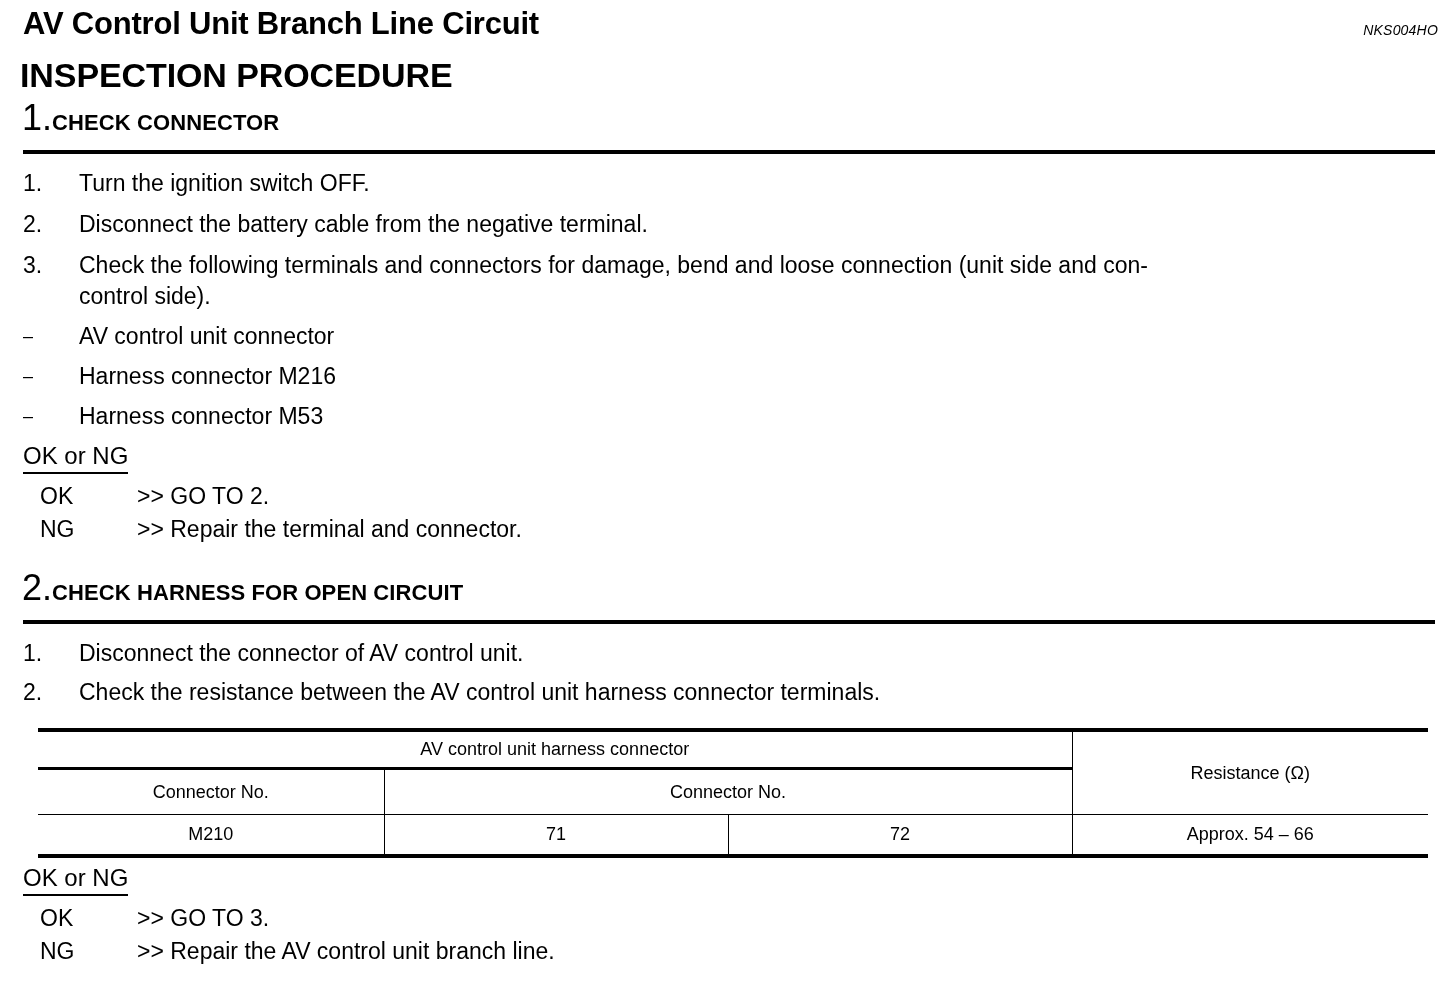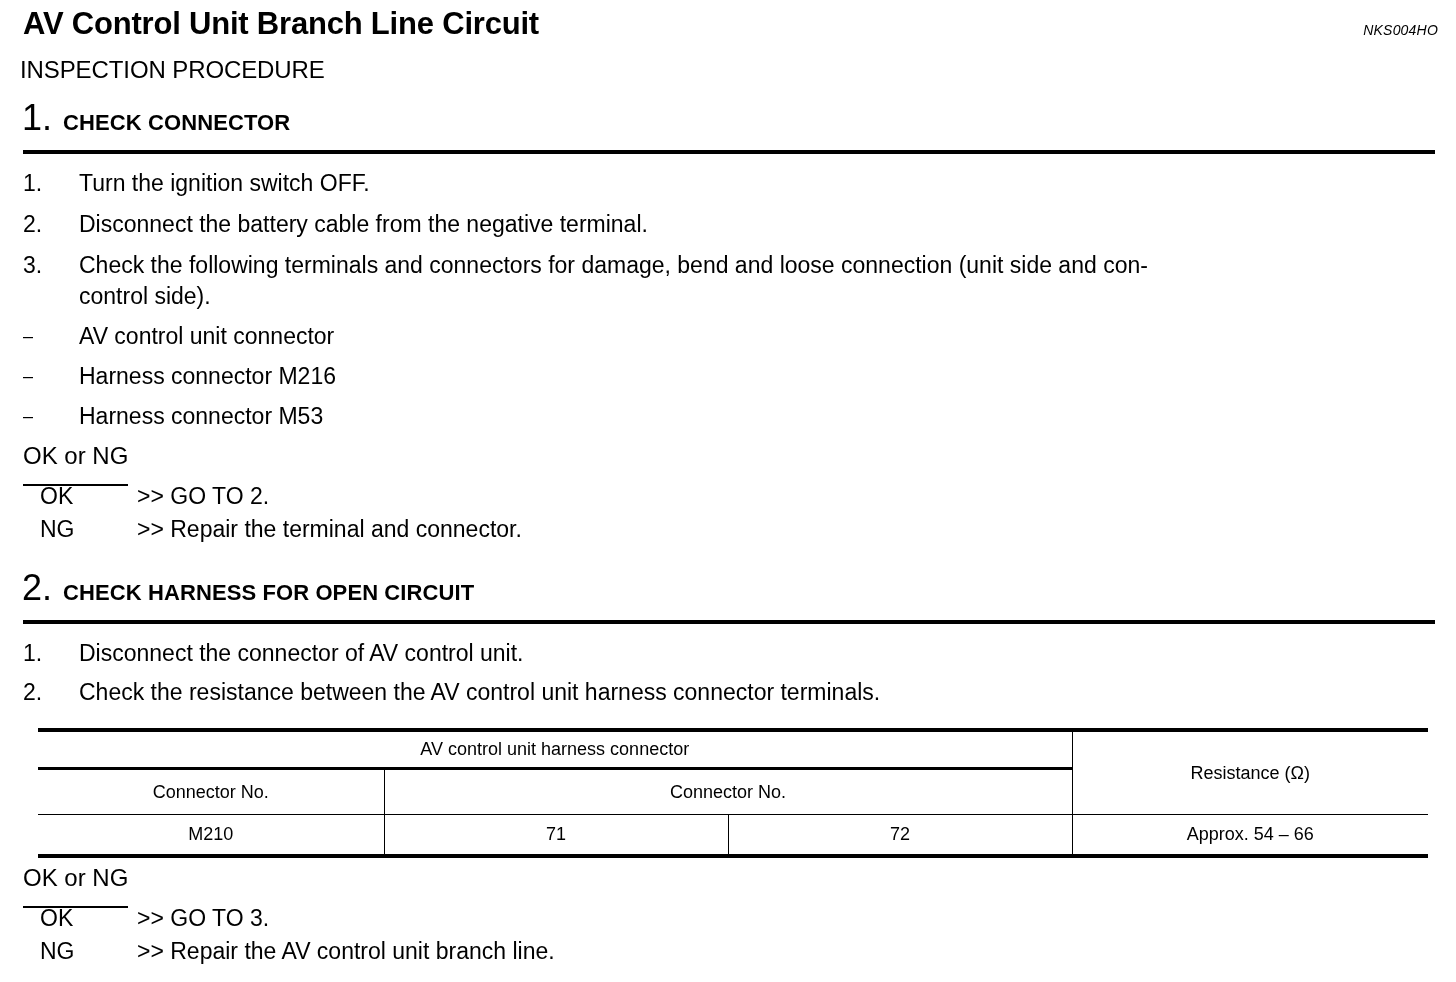--- a/index.html
+++ b/index.html
@@ -43,22 +43,22 @@
     font-weight: normal;
     font-style: italic;
     letter-spacing: 0.2px;
     white-space: nowrap;
   }
 
   .section-heading {
     position: absolute;
     left: 20px;
     top: 56px;
-    font-size: 24px;
-    font-weight: normal;
+    font-size: 34px;
+    font-weight: bold;
     letter-spacing: -0.1px;
     white-space: nowrap;
     text-align: right;
   }
 
   
   .step-head {
     position: absolute;
     left: 22px;
     display: flex;
@@ -68,21 +68,20 @@
   .step-num {
     font-size: 36px;
     font-weight: normal;
     line-height: 36px;
     letter-spacing: 0px;
   }
   .step-label {
     font-size: 22px;
     font-weight: bold;
     line-height: 26px;
-    margin-left: 11px;
     letter-spacing: 0.1px;
   }
 
   
   .rule-thick {
     position: absolute;
     left: 23px;
     width: 1412px;
     height: 4px;
     background: #000;
@@ -116,21 +115,21 @@
   }
 
   
   .oknq-title {
     position: absolute;
     left: 23px;
     font-size: 24px;
     line-height: 28px;
     white-space: nowrap;
     border-bottom: 2px solid #000;
-    padding-bottom: 14px;
+    padding-bottom: 2px;
   }
   .oknq-row {
     position: absolute;
     display: flex;
     font-size: 23px;
     line-height: 28px;
     white-space: nowrap;
   }
   .oknq-key {
     width: 97px;

